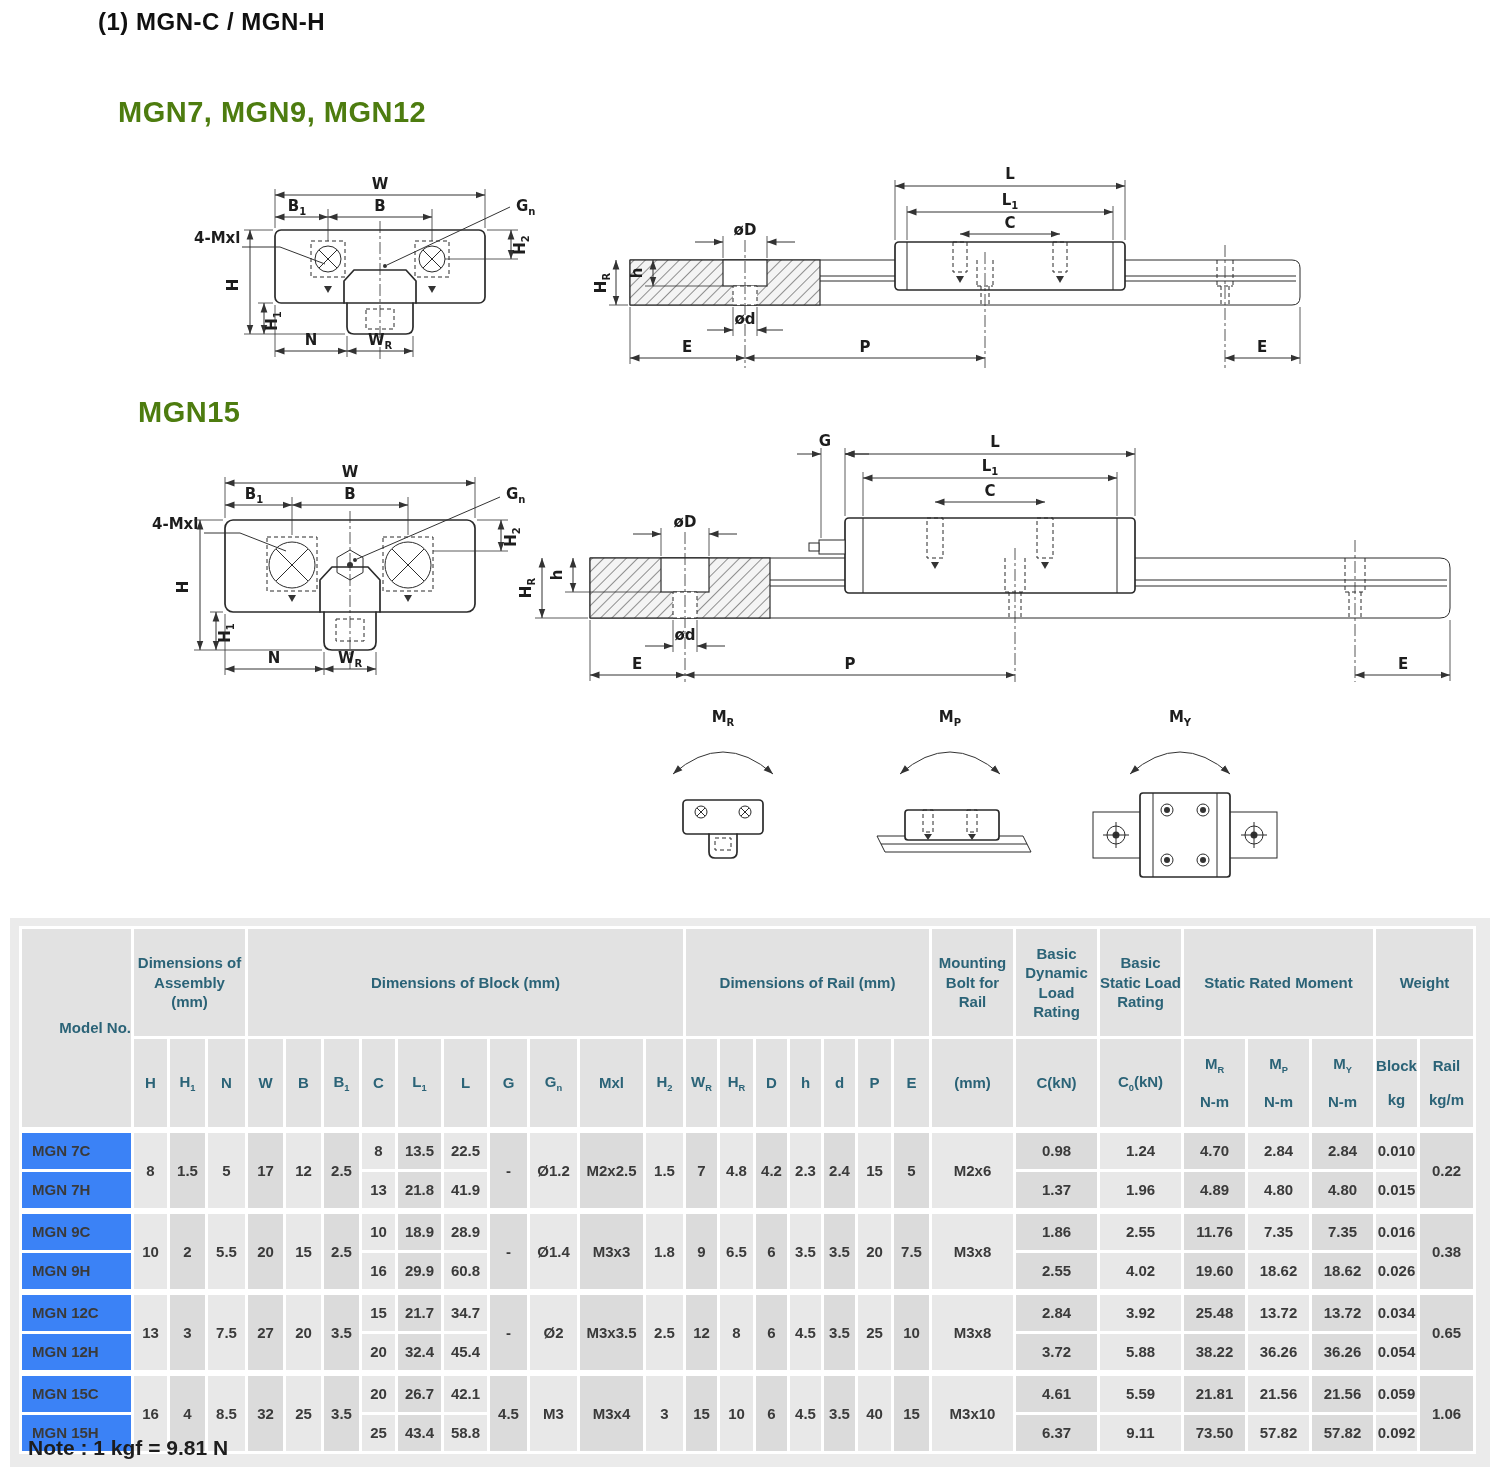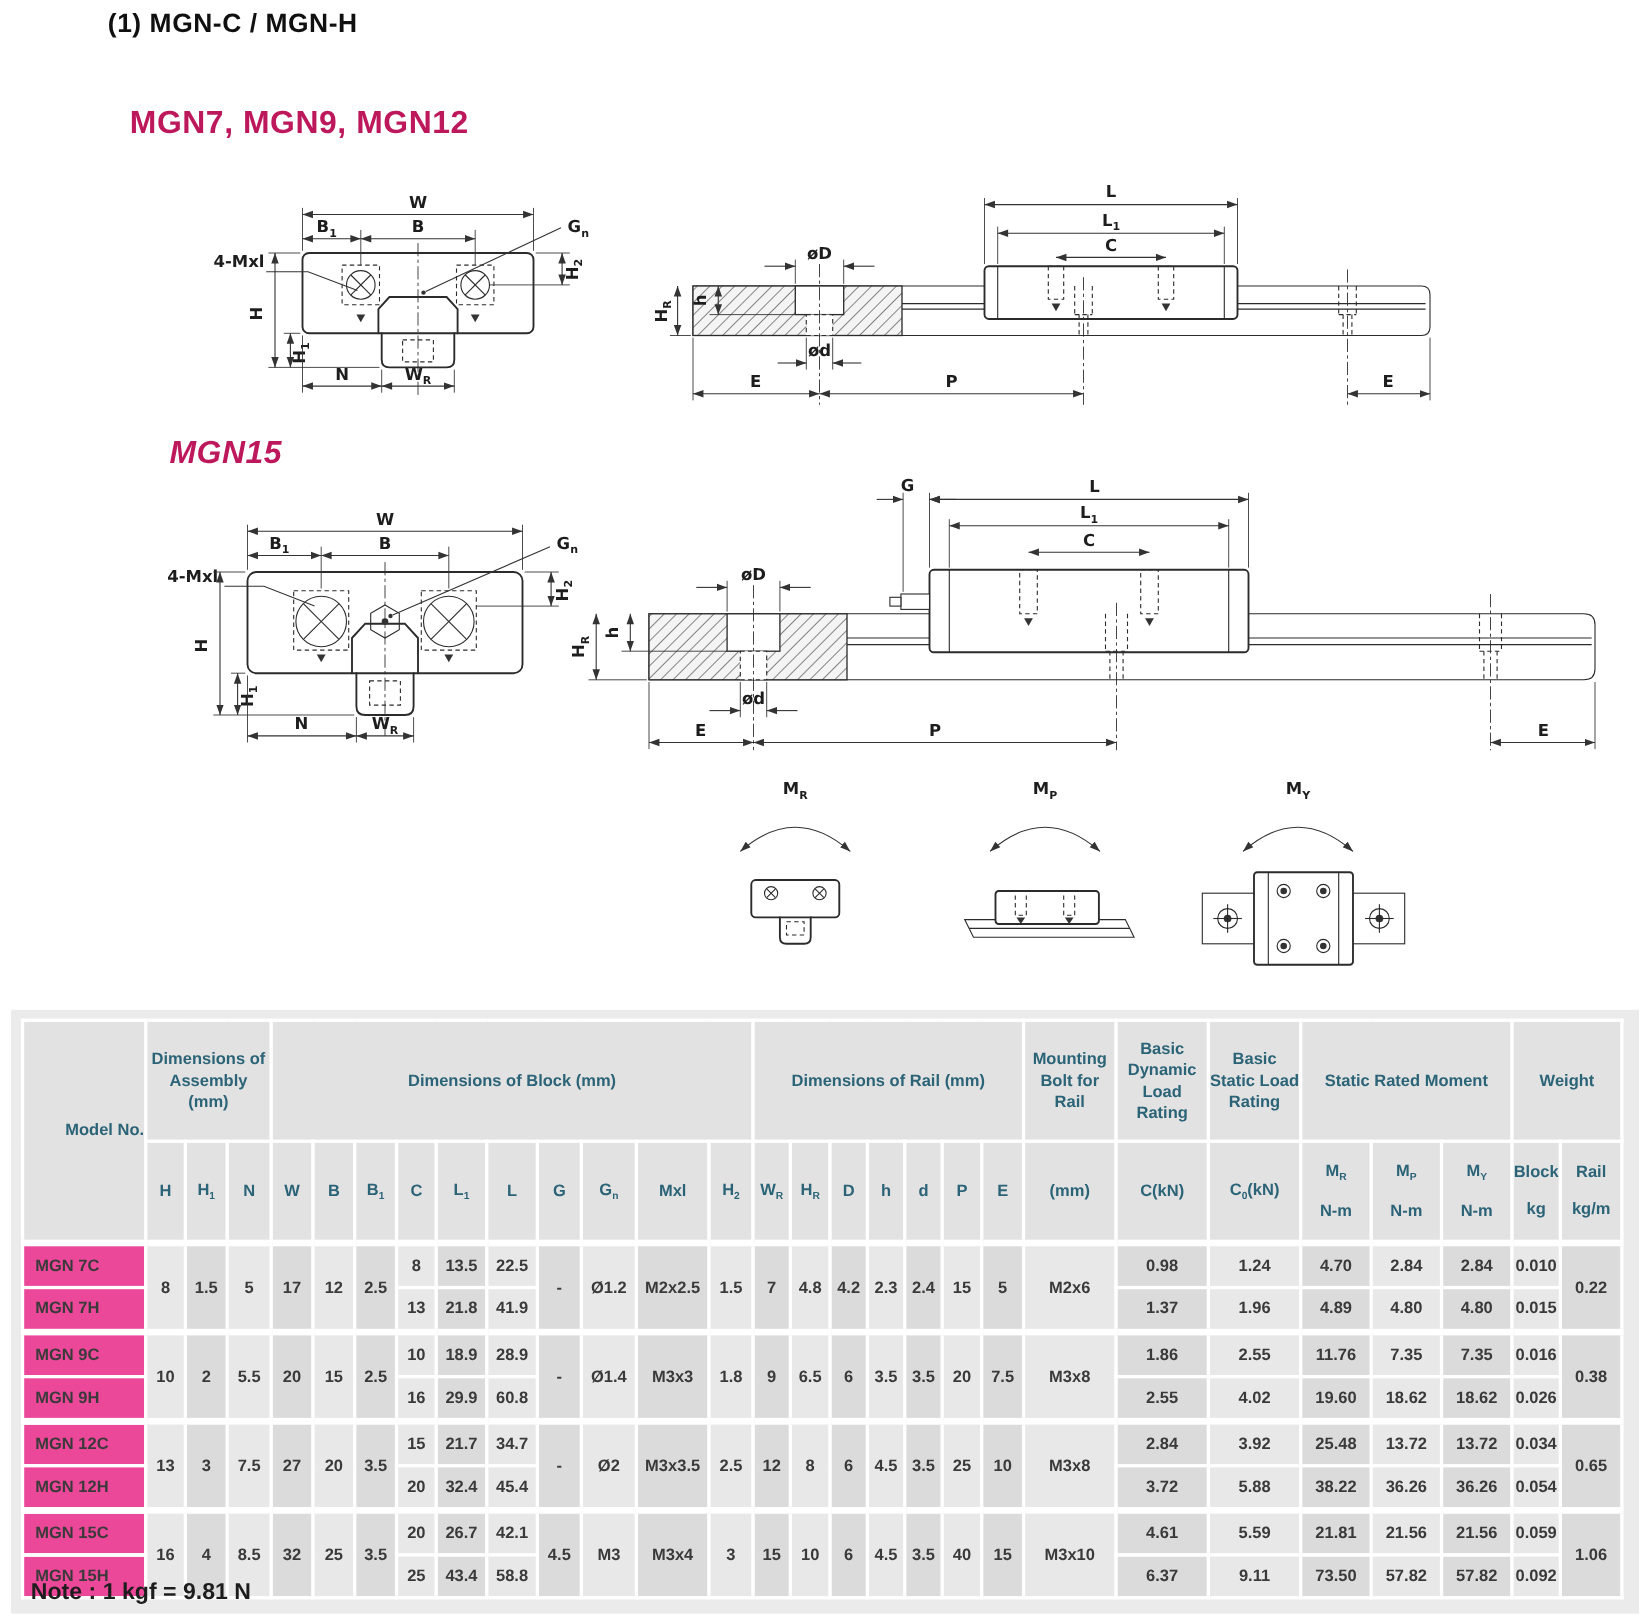--- a/index.html
+++ b/index.html
@@ -2,23 +2,23 @@
 <html><head>
 <meta charset="utf-8">
 <style>
   html,body{margin:0;padding:0;}
   body{
     width:1500px;height:1476px;position:relative;background:#ffffff;
     font-family:"Liberation Sans", sans-serif;color:#222;overflow:hidden;
   }
   .abs{position:absolute;}
   #page-title{left:98px;top:8px;font-size:24px;font-weight:bold;color:#101010;letter-spacing:0.5px;}
-  .blue-heading{color:#be185d;font-weight:bold;font-size:29px;letter-spacing:0.5px;}
+  .blue-heading{color:#4d7c0f;font-weight:bold;font-size:29px;letter-spacing:0.5px;}
   #heading-small{left:118px;top:96px;}
-  #heading-15{left:154px;top:396px;font-style:italic;}
+  #heading-15{left:138px;top:396px;}
 
   
   svg{overflow:visible;}
   svg text{font-family:"DejaVu Sans", sans-serif;font-size:15px;font-weight:bold;fill:#1d1d1d;}
   .out{stroke:#2b2b2b;stroke-width:1.7;fill:none;stroke-linejoin:round;stroke-linecap:round;}
   .thin{stroke:#2b2b2b;stroke-width:1;fill:none;}
   .hid{stroke:#2b2b2b;stroke-width:1;fill:none;stroke-dasharray:4 3;}
   .cl{stroke:#2b2b2b;stroke-width:0.8;fill:none;stroke-dasharray:12 3 3 3;}
   .dim{stroke:#333;stroke-width:1;fill:none;marker-start:url(#as);marker-end:url(#ae);}
   .dime{stroke:#333;stroke-width:1;fill:none;marker-end:url(#ae);}
@@ -34,21 +34,21 @@
     font-weight:bold;overflow:hidden;
   }
   #spec-table thead th{background:#e2e2e2;color:#2b6377;font-size:15px;line-height:1.3;}
   #spec-table thead tr.gr1{height:110px;}
   #spec-table thead tr.gr2{height:92px;}
   #spec-table thead th.model-h{text-align:right;padding-left:10px;}
   #spec-table .sh div + div{margin-top:15px;}
   #spec-table tbody td{font-size:15px;color:#3a3a3a;height:36px;}
   #spec-table td.ca{background:#e8e8e8;}
   #spec-table td.cb{background:#dbdbdb;}
-  #spec-table td.model{background:#ec4899;text-align:left;padding-left:10px;white-space:nowrap;}
+  #spec-table td.model{background:#3b82f6;text-align:left;padding-left:10px;white-space:nowrap;}
   #spec-table tr.gs td{border-top:6px solid #ffffff;}
   sub{font-size:62%;}
   #note{left:28px;top:1434px;font-size:21px;font-weight:600;color:#1d1d1d;}
 </style>
 </head>
 <body>
 
 <svg width="0" height="0" style="position:absolute">
   <defs>
     <marker id="ae" markerWidth="11" markerHeight="8" refX="9.5" refY="4" orient="auto" markerUnits="userSpaceOnUse">

